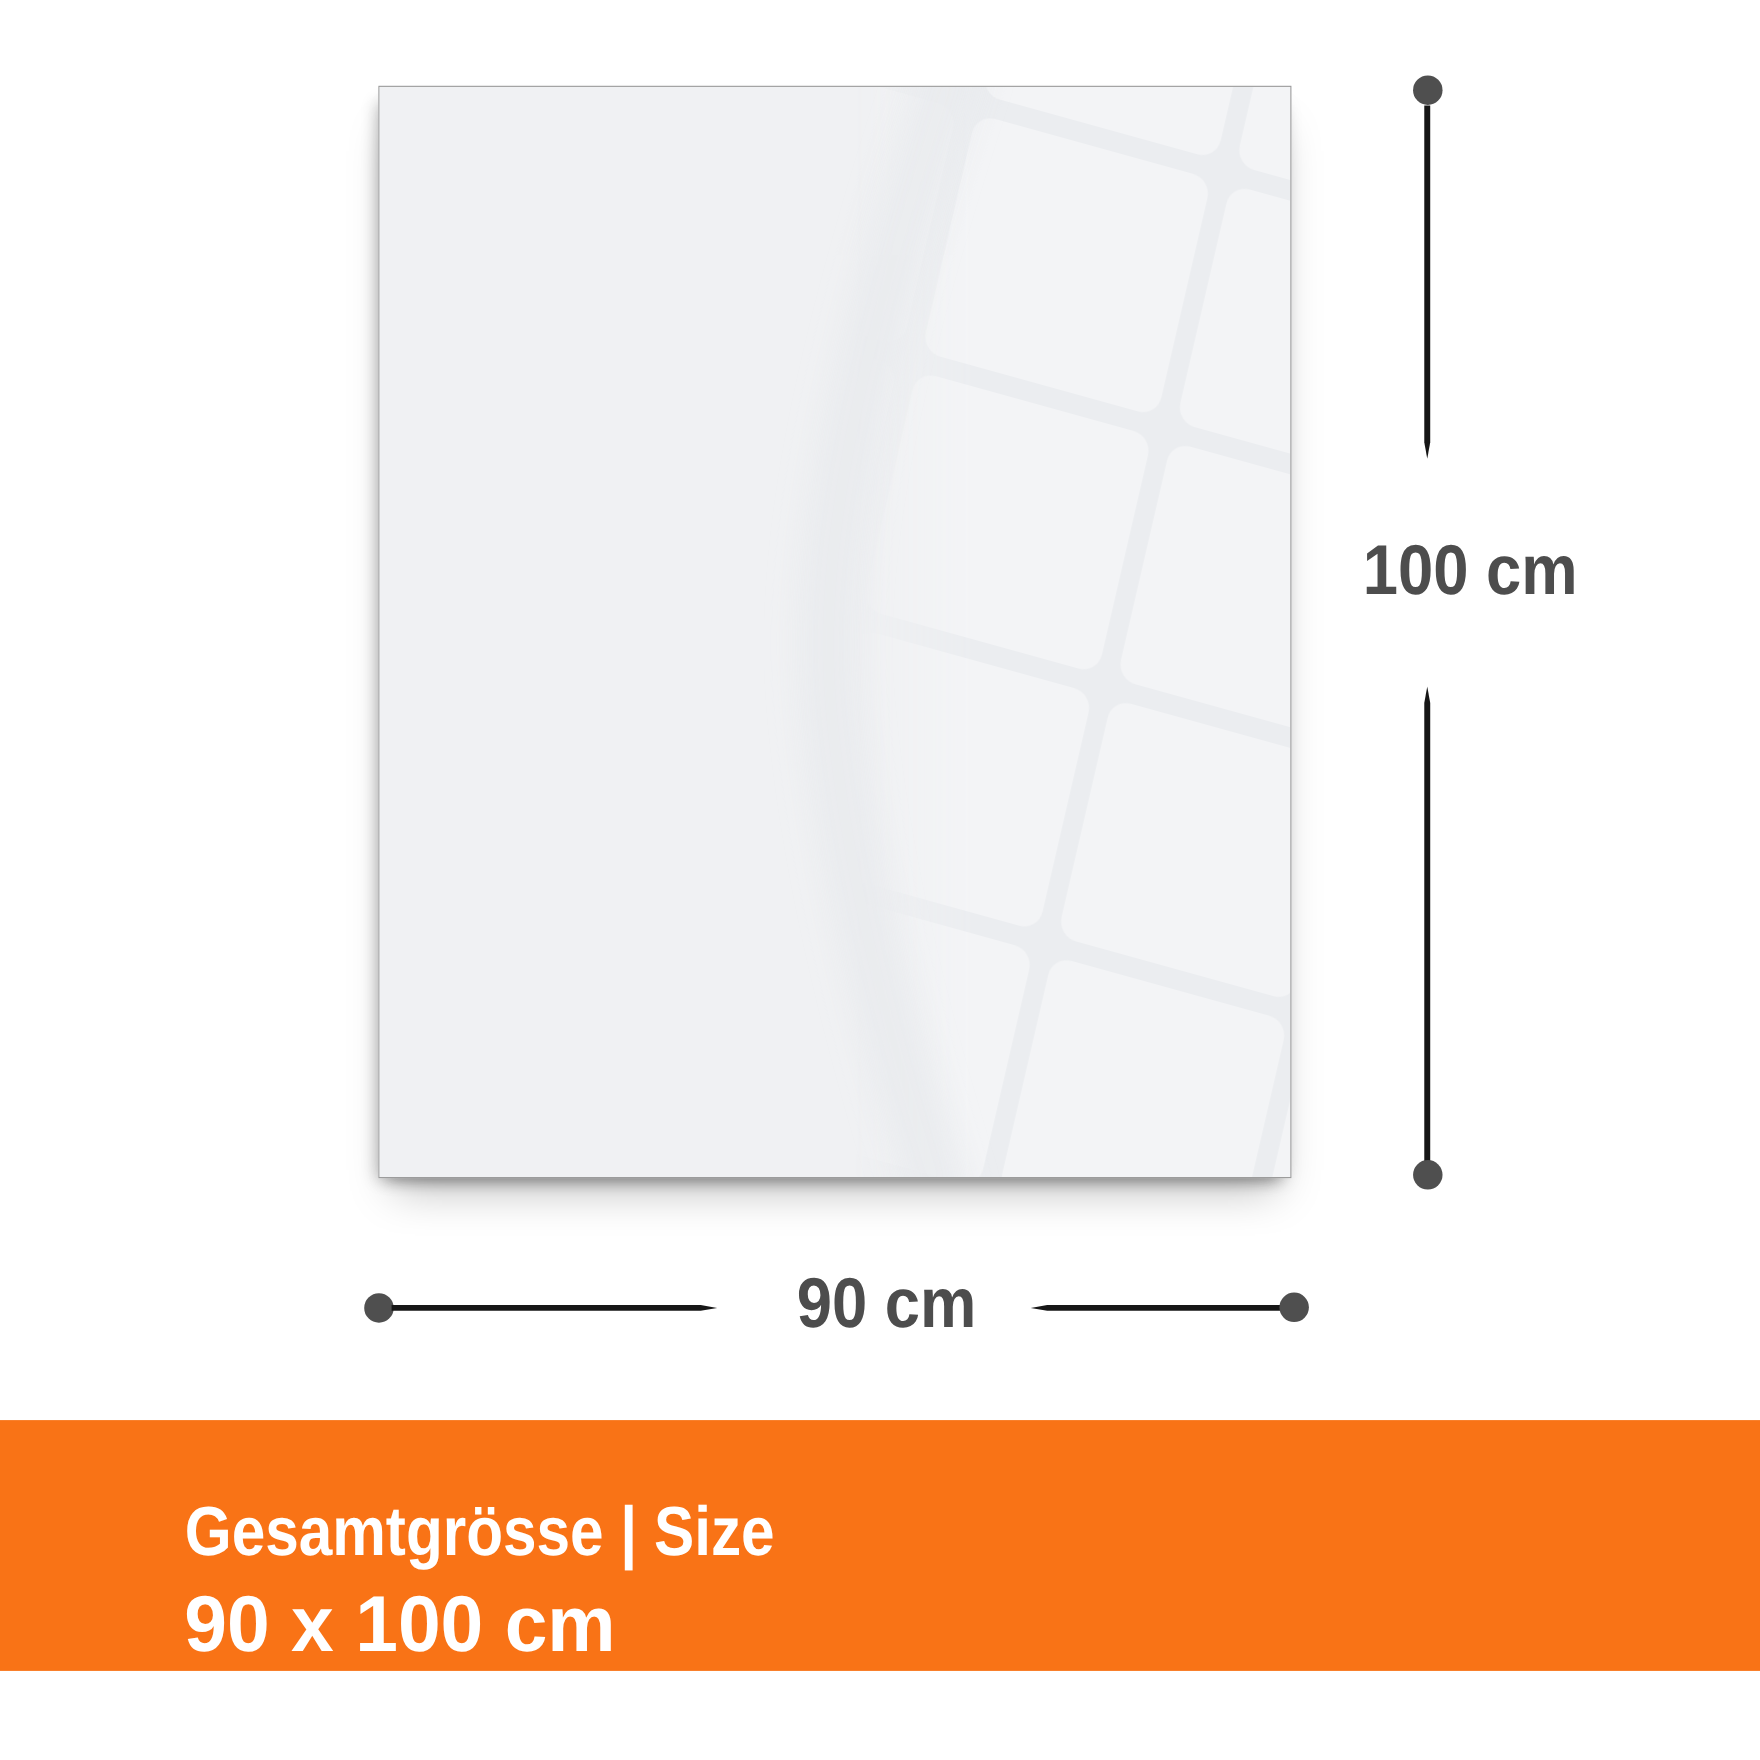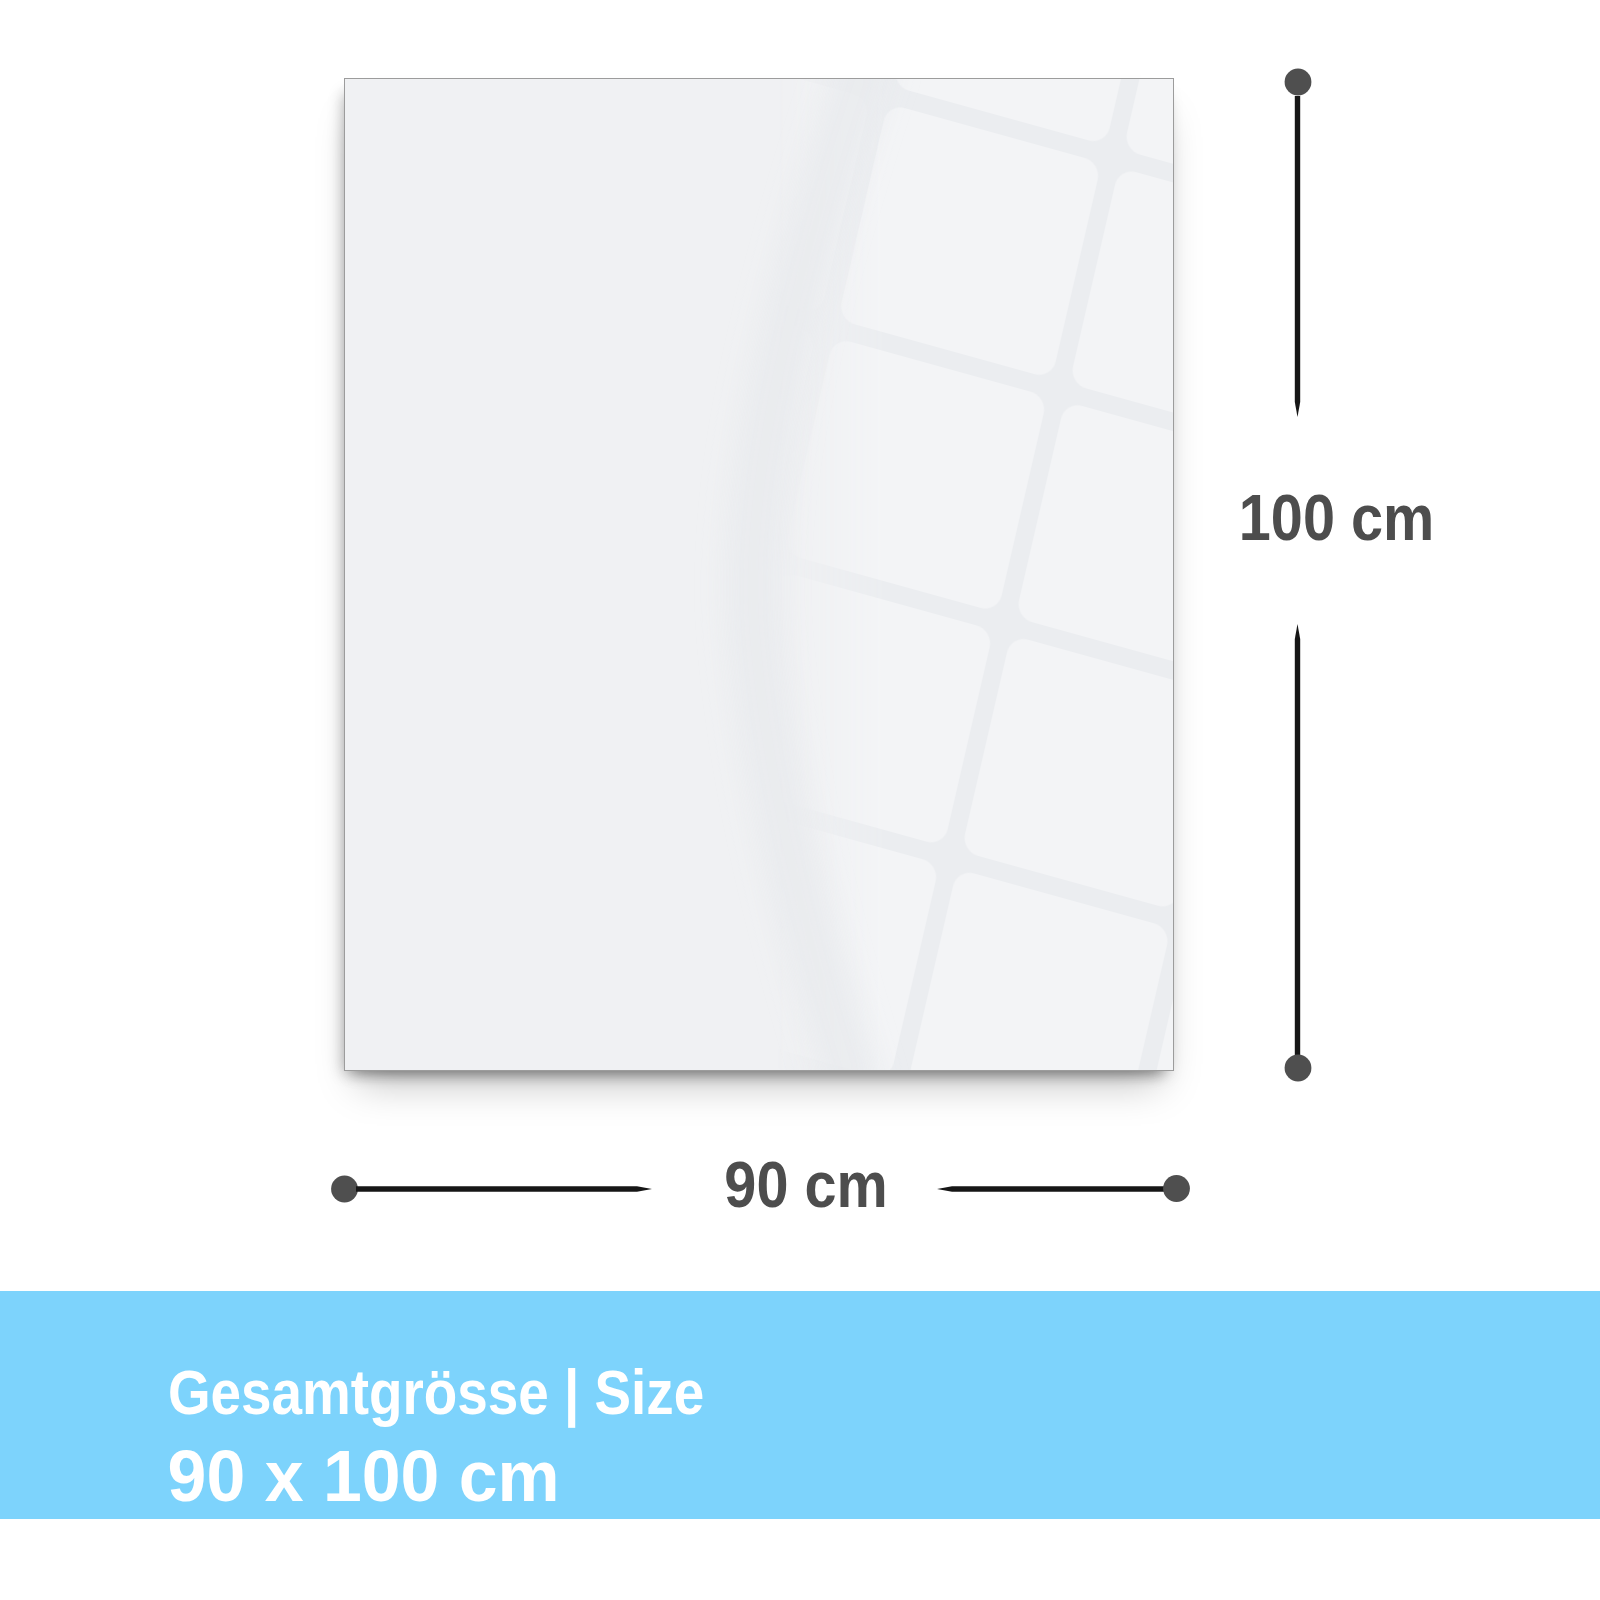--- a/index.html
+++ b/index.html
@@ -4,21 +4,21 @@
 <style>
   html,body{margin:0;padding:0;}
   body{width:1600px;height:1600px;position:relative;background:#ffffff;
        font-family:"Liberation Sans",sans-serif;overflow:hidden;}
   #panel{position:absolute;left:344px;top:78px;width:828px;height:991px;
          background:#f0f1f3;border:1px solid #9c9c9c;
          box-shadow:-8px 9px 14px -6px rgba(0,0,0,0.20),
                     0 10px 14px -8px rgba(0,0,0,0.34),
                     0 26px 38px -14px rgba(0,0,0,0.25);}
   #dims{position:absolute;left:0;top:0;width:1600px;height:1600px;}
-  #band{position:absolute;left:0;top:1291px;width:1600px;height:228px;background:#7dd3fc;}
+  #band{position:absolute;left:0;top:1291px;width:1600px;height:228px;background:#f97316;}
 </style>
 </head>
 <body>
 
 <div id="panel">
 <svg width="828" height="991" viewBox="0 0 828 991">
   <defs>
     <pattern id="tiles" width="240" height="240" patternUnits="userSpaceOnUse">
       <rect x="9" y="9" width="222" height="222" rx="18" fill="#f3f4f6"></rect>
     </pattern>

